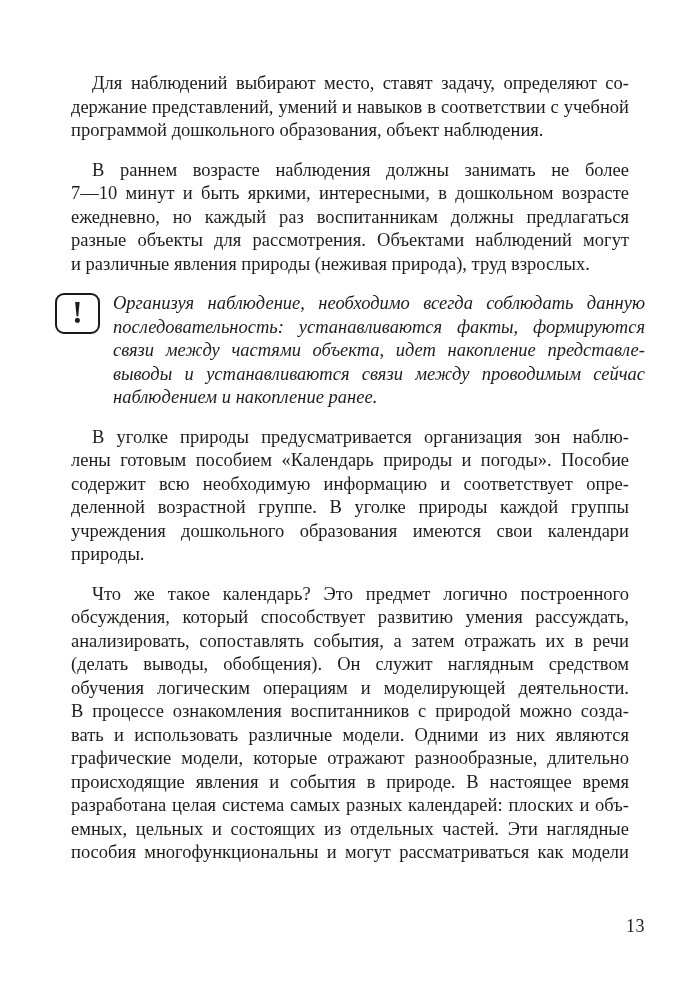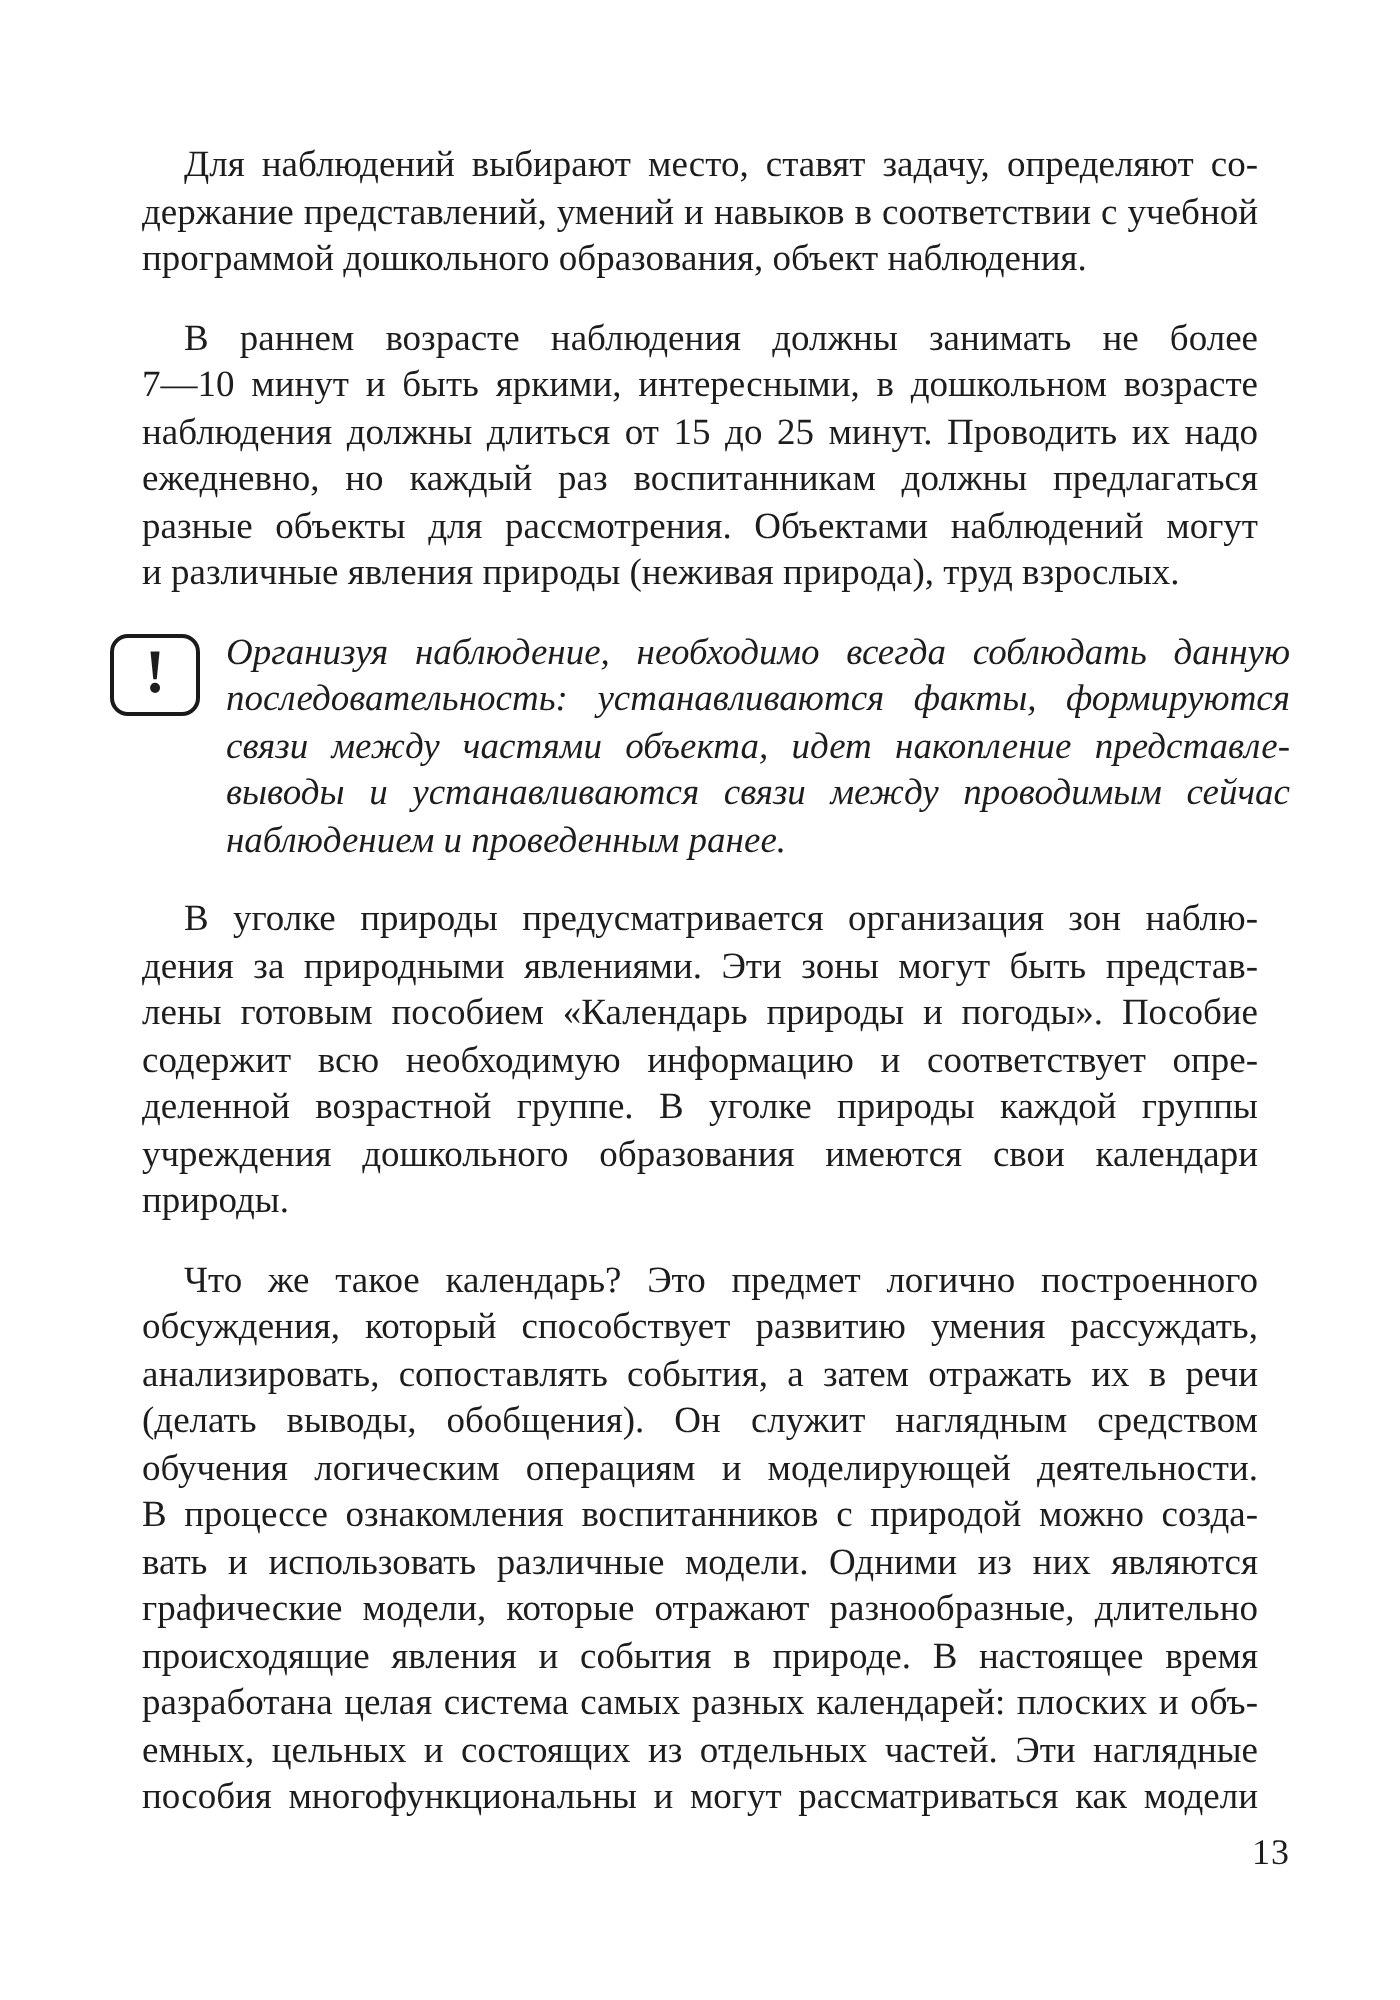--- a/index.html
+++ b/index.html
@@ -85,40 +85,38 @@
 <div class="page">
   <main class="content">
       <div class="para">
         <div class="line indent">Для наблюдений выбирают место, ставят задачу, определяют со-</div>
         <div class="line">держание представлений, умений и навыков в соответствии с учебной</div>
         <div class="line last">программой дошкольного образования, объект наблюдения.</div>
       </div>
       <div class="para">
         <div class="line indent">В раннем возрасте наблюдения должны занимать не более</div>
         <div class="line">7—10 минут и быть яркими, интересными, в дошкольном возрасте</div>
-        <div class="line">наблюдения должны длиться от 15 до 25 минут. Проводить их надо</div>
         <div class="line">ежедневно, но каждый раз воспитанникам должны предлагаться</div>
         <div class="line">разные объекты для рассмотрения. Объектами наблюдений могут</div>
         <div class="line last">и различные явления природы (неживая природа), труд взрослых.</div>
       </div>
       <div class="note">
         <div class="note-icon">
           <span>!</span>
         </div>
         <div class="note-text">
           <div class="line">Организуя наблюдение, необходимо всегда соблюдать данную</div>
           <div class="line">последовательность: устанавливаются факты, формируются</div>
           <div class="line">связи между частями объекта, идет накопление представле-</div>
           <div class="line">выводы и устанавливаются связи между проводимым сейчас</div>
-          <div class="line last">наблюдением и проведенным ранее.</div>
+          <div class="line last">наблюдением и накопление ранее.</div>
         </div>
       </div>
       <div class="para">
         <div class="line indent">В уголке природы предусматривается организация зон наблю-</div>
-        <div class="line">дения за природными явлениями. Эти зоны могут быть представ-</div>
         <div class="line">лены готовым пособием «Календарь природы и погоды». Пособие</div>
         <div class="line">содержит всю необходимую информацию и соответствует опре-</div>
         <div class="line">деленной возрастной группе. В уголке природы каждой группы</div>
         <div class="line">учреждения дошкольного образования имеются свои календари</div>
         <div class="line last">природы.</div>
       </div>
       <div class="para">
         <div class="line indent">Что же такое календарь? Это предмет логично построенного</div>
         <div class="line">обсуждения, который способствует развитию умения рассуждать,</div>
         <div class="line">анализировать, сопоставлять события, а затем отражать их в речи</div>

